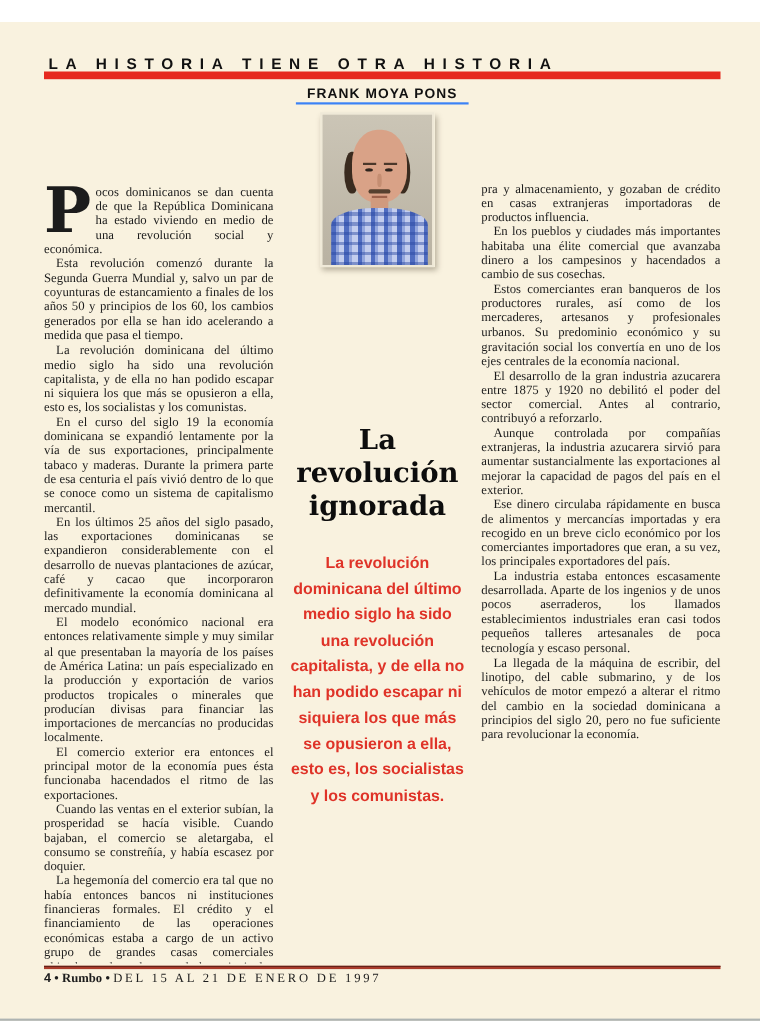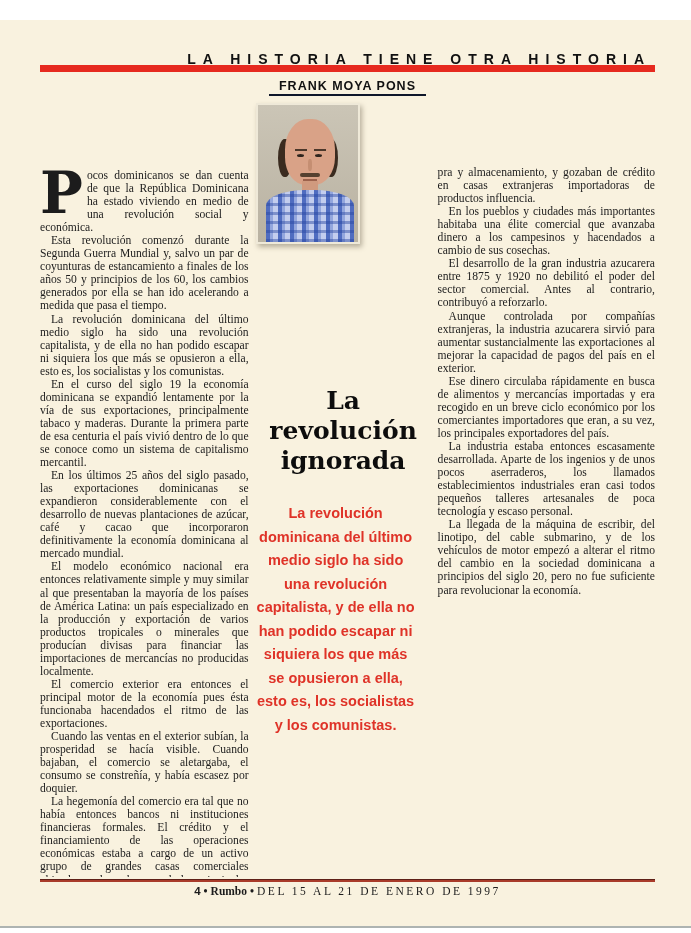--- a/index.html
+++ b/index.html
@@ -8,42 +8,42 @@
 
   .scan { width:691px; height:933px; background:#ffffff; position:relative; overflow:hidden; }
   .page {
     position:absolute; top:20px; left:0; width:691px; height:908px;
     background:#f9f2df;
     border-bottom:2px solid #aeb4b2;
     padding:30px 36px 0 40px;
   }
 
   
-  .strap { text-align:right; }
+  .strap { text-align:left; }
   .strap-title {
     display:inline-block;
     font-family:"Liberation Sans", sans-serif;
     font-weight:bold; font-size:14px; letter-spacing:7px; color:#111;
     padding:0 4px 1px 4px;
   }
   .red-bar { height:7px; background:#e62a1f; margin-top:-3px; }
   .byline-wrap { text-align:center; margin-top:4px; }
   .byline {
     display:inline-block;
     font-family:"Liberation Sans", sans-serif;
     font-weight:bold; font-size:12.5px; letter-spacing:1px; color:#111;
-    border-bottom:2px solid #0f172a; padding:0 10px 1px 10px;
+    border-bottom:2px solid #3b82f6; padding:0 10px 1px 10px;
   }
 
   
   .body-area { display:flex; gap:7px; margin-top:3px; height:778px; overflow:hidden; }
   .col { font-size:11.6px; line-height:13.05px; text-align:justify; }
   .col-left  { width:212px; padding-top:70px; }
   .col-right { width:221px; padding-top:67px; }
-  .col-mid   { width:175px; display:flex; flex-direction:column; }
+  .col-mid   { width:175px; display:flex; flex-direction:column; align-items:center; }
   .col p { margin:0; }
   .col p.indent { text-indent:11px; }
 
   .dropcap::first-letter {
     float:left; font-size:57px; line-height:44px;
     font-weight:bold; padding:2px 4px 0 0; font-family:"DejaVu Serif", serif;
   }
 
   
   .photo {
@@ -85,21 +85,21 @@
   }
   .pull-quote {
     margin-top:26px; width:160px;
     font-family:"Liberation Sans", sans-serif;
     font-weight:bold; font-size:14.5px; line-height:23.5px;
     text-align:center; color:#df3328;
   }
 
   
   .footer-rule { height:3px; background:#a93b2a; border-top:1px solid #5e2017; margin-top:2px; }
-  .footer-line { margin-top:3px; font-size:11.5px; white-space:nowrap;text-align:center; }
+  .footer-line { margin-top:3px; font-size:11.5px; white-space:nowrap; }
   .footer-page { font-family:"Liberation Sans", sans-serif; font-weight:bold; }
   .footer-mag { font-weight:bold; }
   .footer-sep { font-weight:bold; padding:0 3px; }
   .footer-date { letter-spacing:2.5px; }
 </style>
 </head>
 <body>
 
 <div class="scan">
   <div class="page">
@@ -144,20 +144,21 @@
 
         <h1 class="article-title">La revolución ignorada</h1>
 
         <div class="pull-quote">La revolución dominicana del último medio siglo ha sido una revolución capitalista, y de ella no han podido escapar ni siquiera los que más se opusieron a ella, esto es, los socialistas y los comunistas.</div>
       </div>
 
       <div class="col col-right">
         <div>
             <p>pra y almacenamiento, y gozaban de crédito en casas extranjeras importadoras de productos influencia.</p>
             <p class="indent">En los pueblos y ciudades más importantes habitaba una élite comercial que avanzaba dinero a los campesinos y hacendados a cambio de sus cosechas.</p>
+            <p class="indent">Estos comerciantes eran banqueros de los productores rurales, así como de los mercaderes, artesanos y profesionales urbanos. Su predominio económico y su gravitación social los convertía en uno de los ejes centrales de la economía nacional.</p>
             <p class="indent">El desarrollo de la gran industria azucarera entre 1875 y 1920 no debilitó el poder del sector comercial. Antes al contrario, contribuyó a reforzarlo.</p>
             <p class="indent">Aunque controlada por compañías extranjeras, la industria azucarera sirvió para aumentar sustancialmente las exportaciones al mejorar la capacidad de pagos del país en el exterior.</p>
             <p class="indent">Ese dinero circulaba rápidamente en busca de alimentos y mercancías importadas y era recogido en un breve ciclo económico por los comerciantes importadores que eran, a su vez, los principales exportadores del país.</p>
             <p class="indent">La industria estaba entonces escasamente desarrollada. Aparte de los ingenios y de unos pocos aserraderos, los llamados establecimientos industriales eran casi todos pequeños talleres artesanales de poca tecnología y escaso personal.</p>
             <p class="indent">La llegada de la máquina de escribir, del linotipo, del cable submarino, y de los vehículos de motor empezó a alterar el ritmo del cambio en la sociedad dominicana a principios del siglo 20, pero no fue suficiente para revolucionar la economía.</p>
           </div>
 
       </div>
     </div>
 

